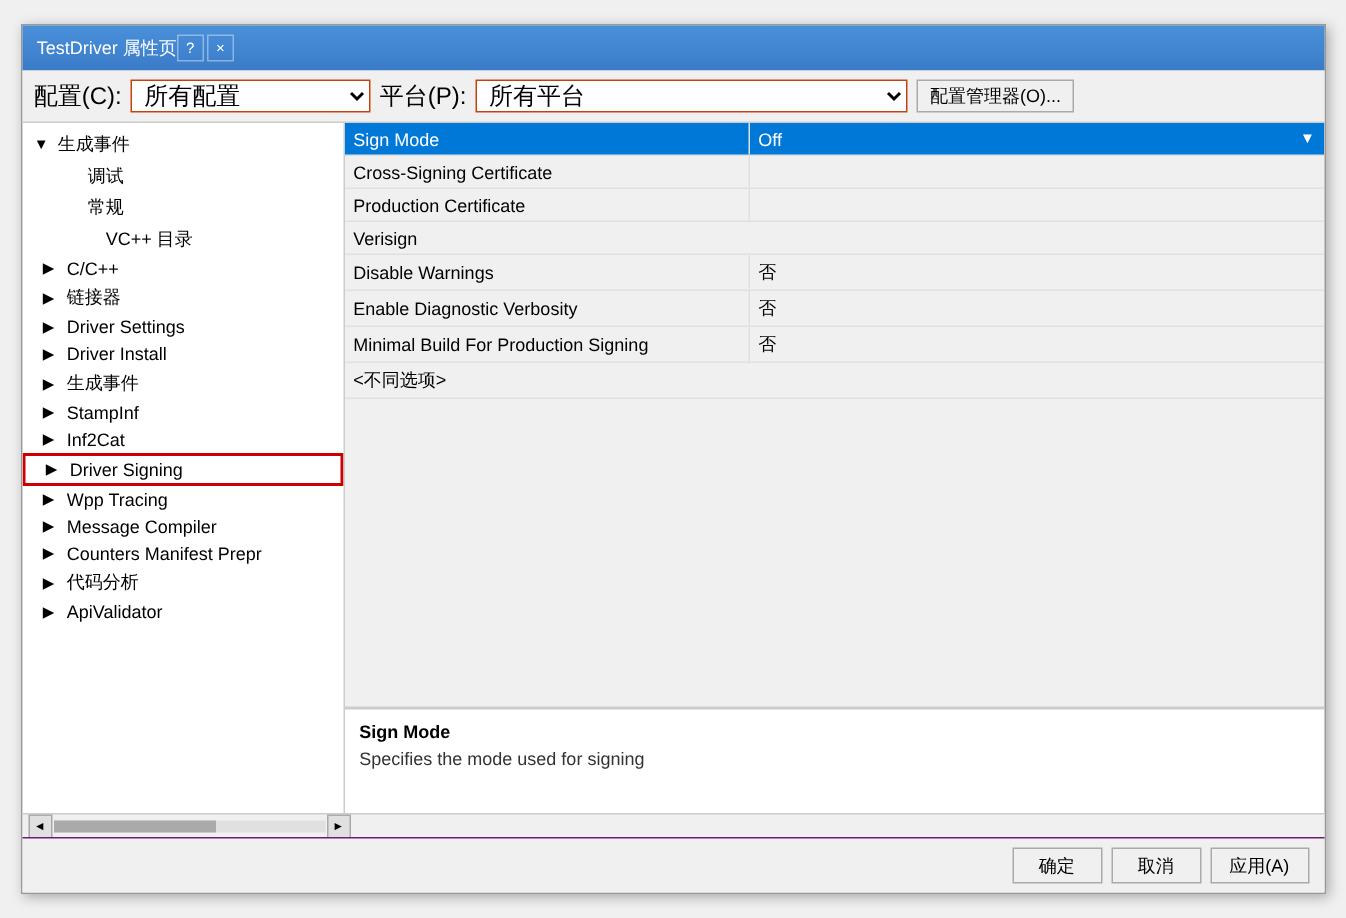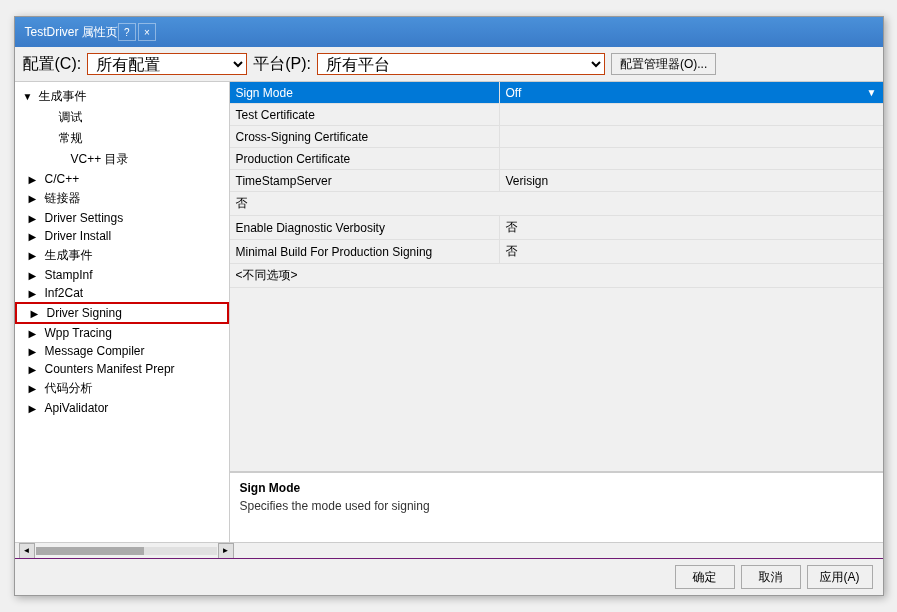--- a/index.html
+++ b/index.html
@@ -312,41 +312,37 @@
       <div class="prop-grid">
 
         <div class="prop-row selected-row">
           <div class="prop-name">Sign Mode</div>
           <div class="prop-value">
             <span>Off</span>
             <span class="dropdown-arrow">▼</span>
           </div>
         </div>
 
-        <div class="prop-row">
-          <div class="prop-name">Test Certificate</div>
-          <div class="prop-value"></div>
-        </div>
 
         <div class="prop-row">
           <div class="prop-name">Cross-Signing Certificate</div>
           <div class="prop-value"></div>
         </div>
 
         <div class="prop-row">
           <div class="prop-name">Production Certificate</div>
           <div class="prop-value"></div>
         </div>
 
         <div class="prop-row">
-          <div class="prop-name">TimeStampServer</div>
           <div class="prop-value">Verisign</div>
         </div>
 
         <div class="prop-row">
+          <div class="prop-name">Disable Warnings</div>
           <div class="prop-value">否</div>
         </div>
 
         <div class="prop-row">
           <div class="prop-name">Enable Diagnostic Verbosity</div>
           <div class="prop-value">否</div>
         </div>
 
         <div class="prop-row">
           <div class="prop-name">Minimal Build For Production Signing</div>

